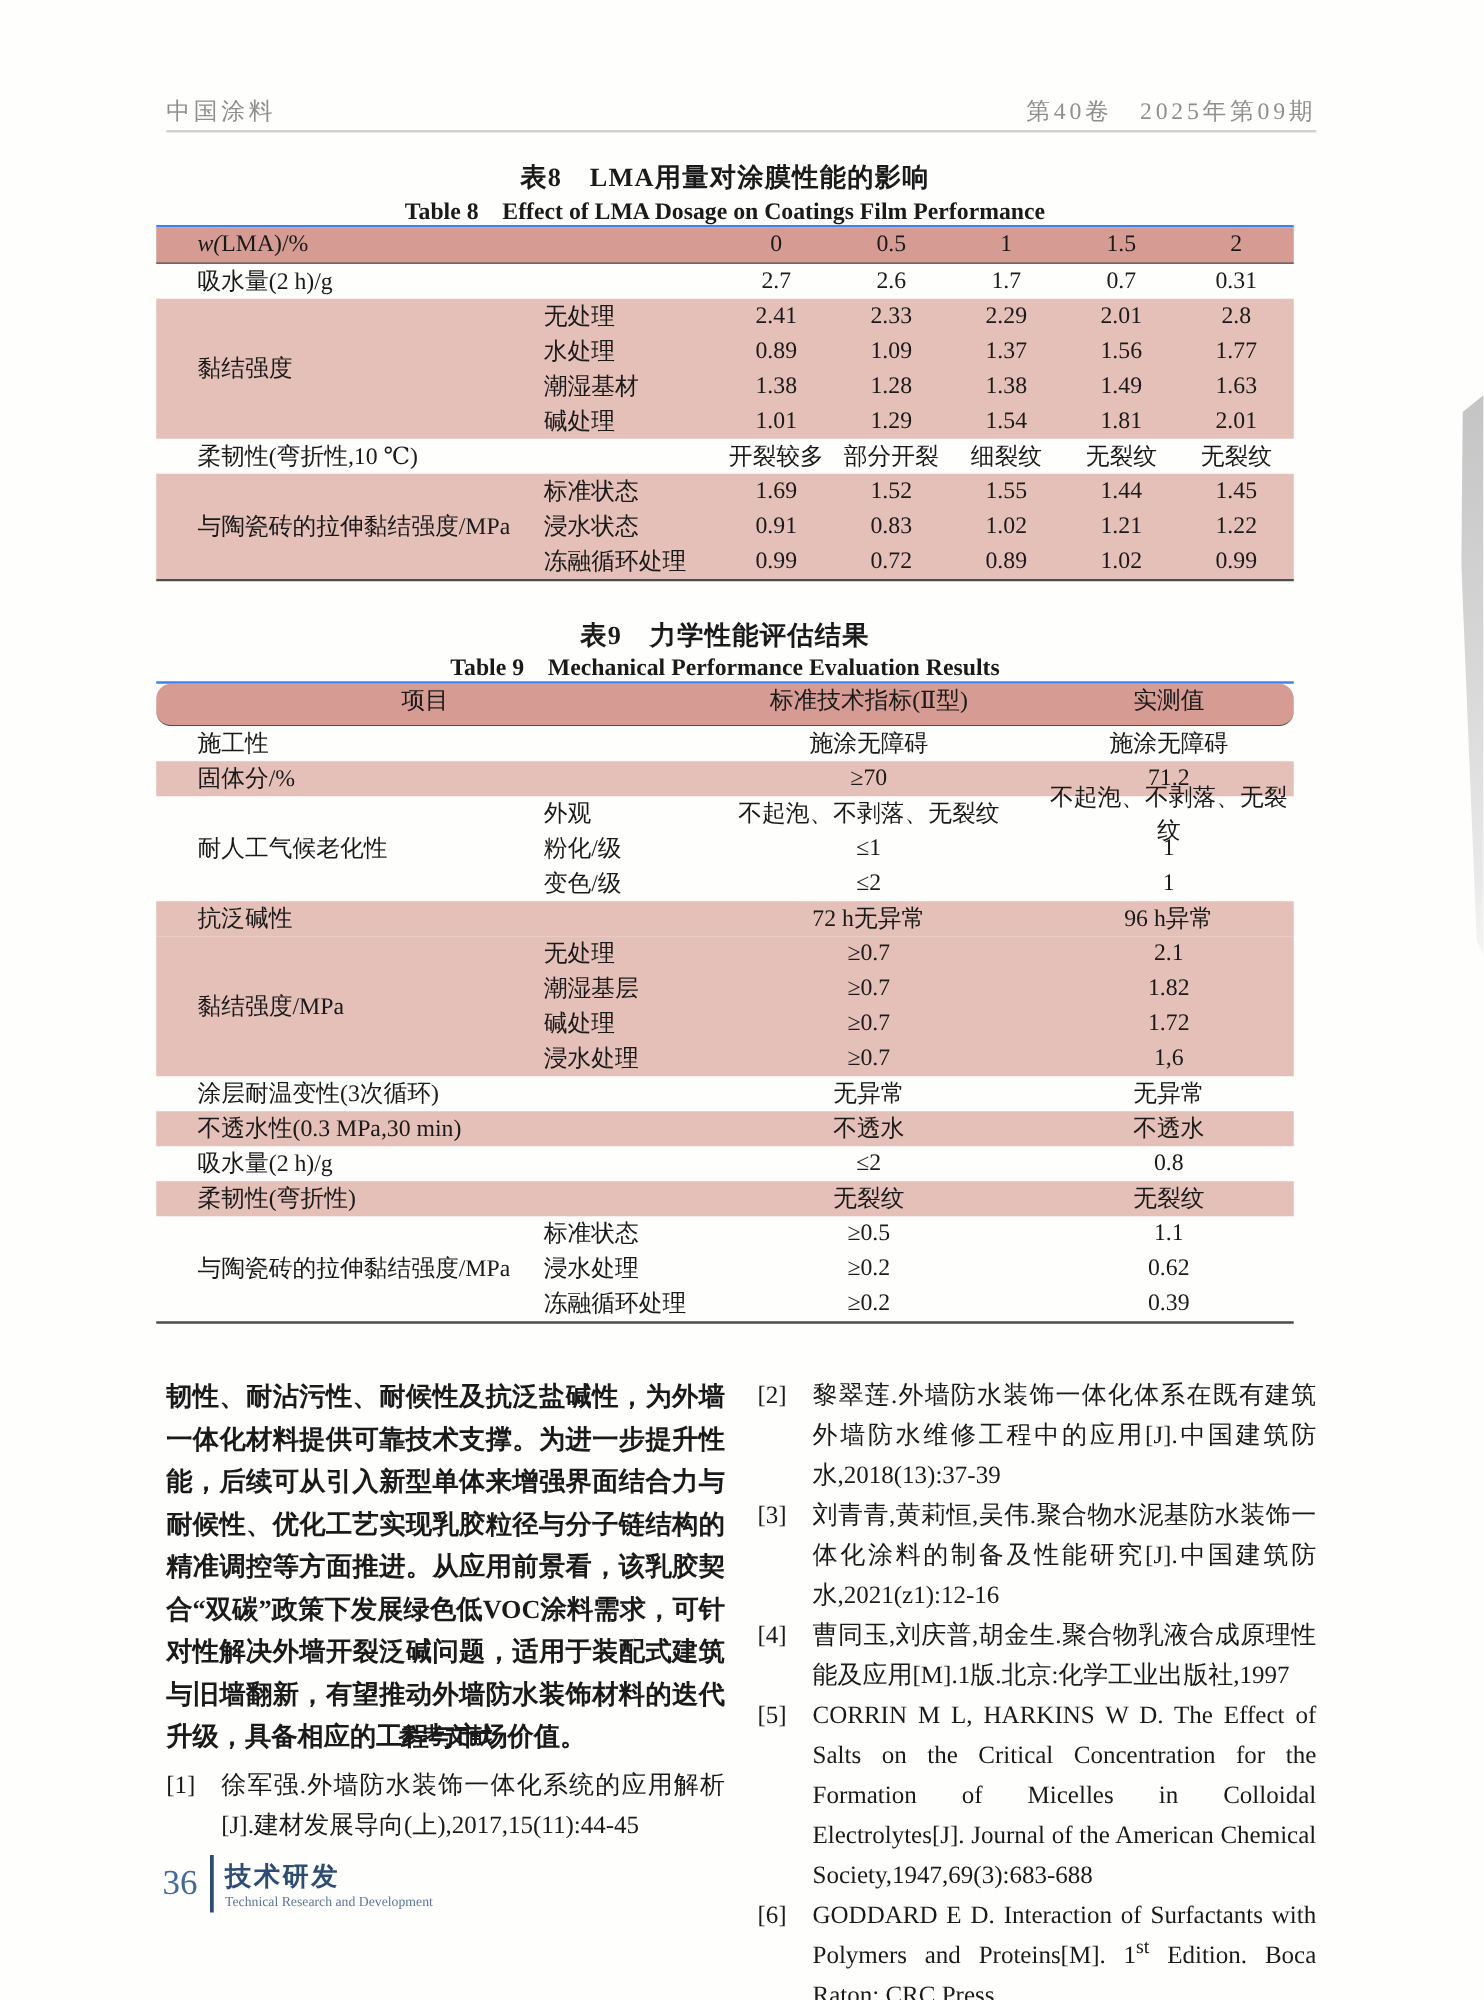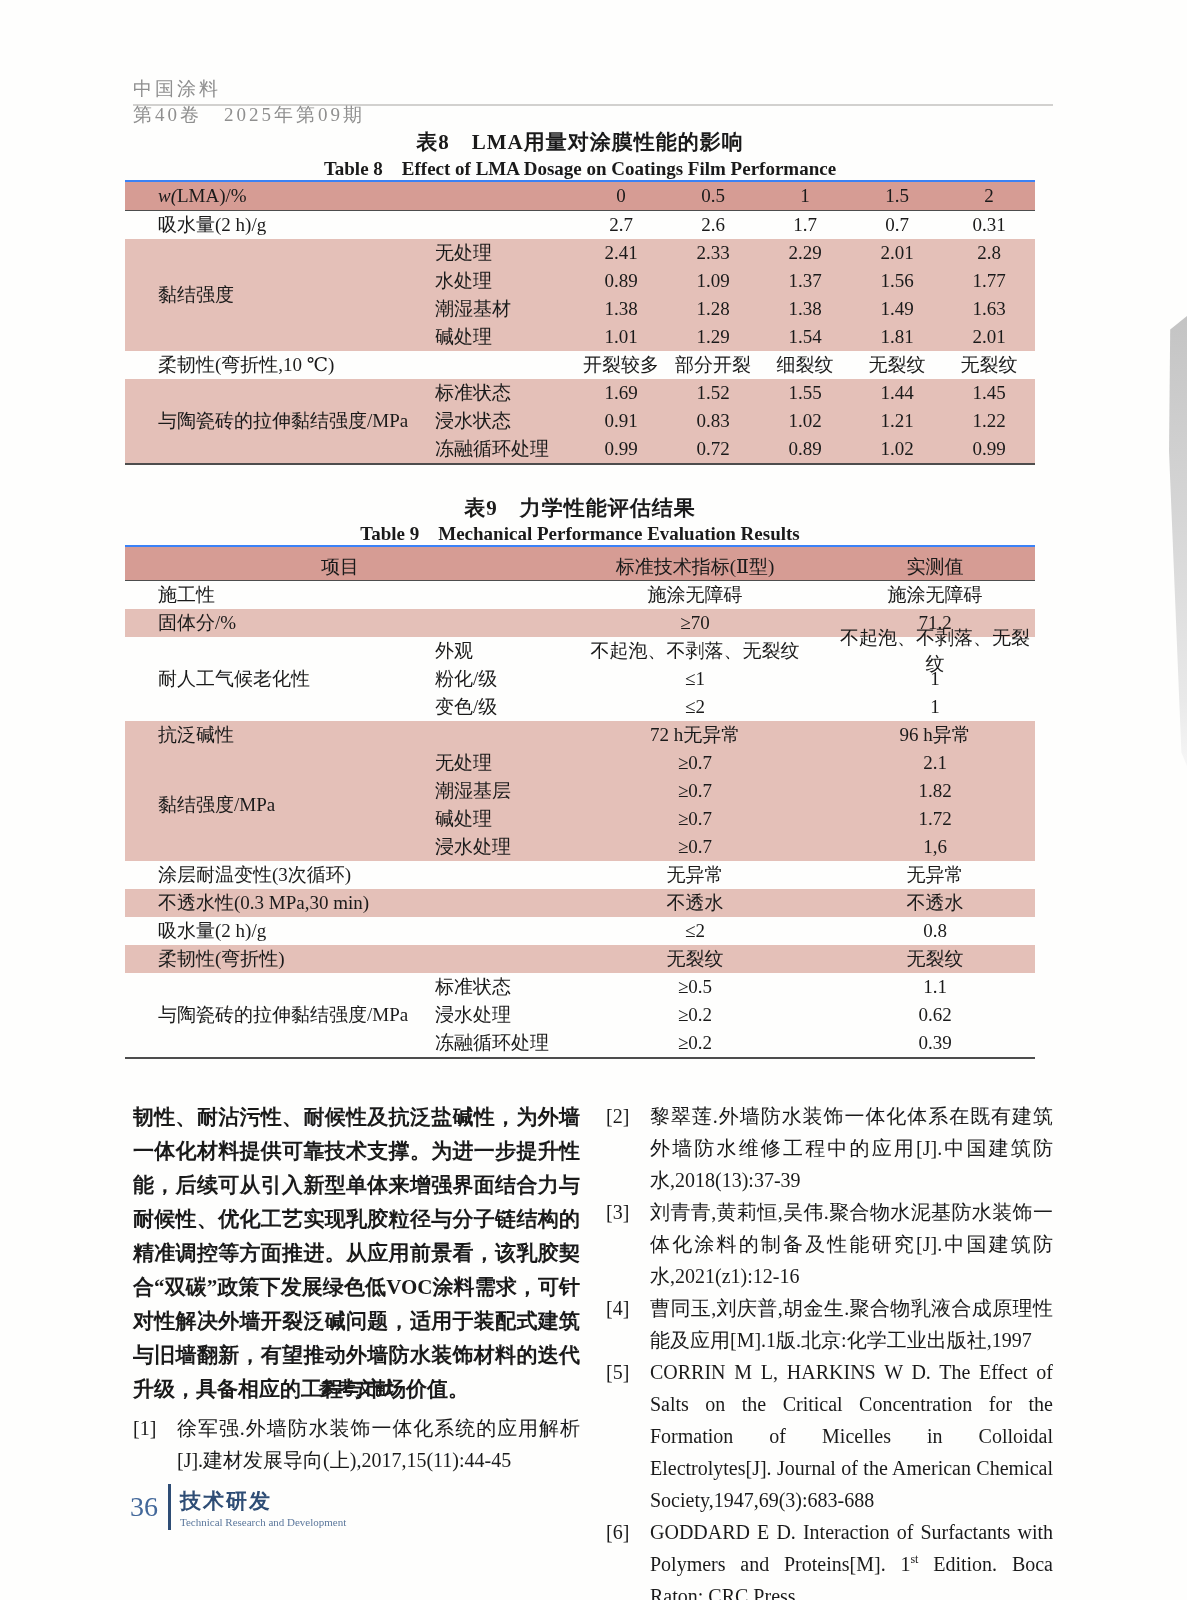--- a/index.html
+++ b/index.html
@@ -5,21 +5,21 @@
   html,body{margin:0;padding:0;}
   body{
     width:1187px;height:1600px;position:relative;background:#fefefd;
     font-family:"Liberation Serif","DejaVu Serif",serif;color:#1a1a1a;
     overflow:hidden;
   }
   
   .page-header{
     position:absolute;left:133px;right:134px;top:76px;height:28px;
     border-bottom:2px solid #d2d1cf;display:flex;justify-content:space-between;
-    align-items:flex-start;color:#8f8f8f;font-size:19px;letter-spacing:3px;flex-direction:column;
+    align-items:flex-start;color:#8f8f8f;font-size:19px;letter-spacing:3px;
   }
   
   .cap{position:absolute;left:125px;width:910px;text-align:center;}
   .cap-zh{font-weight:bold;font-size:21px;letter-spacing:1px;}
   .cap-en{font-weight:bold;font-size:19px;font-family:"Liberation Serif","DejaVu Serif",serif;}
   .t8capzh{top:128px;} .t8capen{top:156px;}
   .t9capzh{top:494px;} .t9capen{top:521px;}
   
   .dtable{
     position:absolute;left:125px;width:910px;font-size:19px;
@@ -33,21 +33,21 @@
   .t8-head-label{width:450px;padding-left:33px;box-sizing:border-box;}
   .t8-head-label::first-letter{font-style:italic;}
   .t8-val{width:92px;text-align:center;}
   .t8-group{display:flex;}
   .t8-group-label{width:310px;padding-left:33px;box-sizing:border-box;display:flex;align-items:center;}
   .t8-lines{flex:1;display:flex;flex-direction:column;}
   .t8-line{display:flex;height:28px;align-items:center;}
   .t8-sub{width:140px;}
   
   .table9{top:545px;}
-  .t9-head{display:flex;height:33px;align-items:flex-end;border-bottom:1px solid #4d4d4d;}
+  .t9-head{display:flex;height:33px;align-items:flex-start;border-bottom:1px solid #4d4d4d;border-radius:12px;}
   .t9-head-item{width:430px;text-align:center;}
   .t9-std{width:280px;text-align:center;}
   .t9-meas{width:200px;text-align:center;}
   .t9-group{display:flex;}
   .t9-group-label{width:310px;padding-left:33px;box-sizing:border-box;display:flex;align-items:center;}
   .t9-lines{flex:1;display:flex;flex-direction:column;}
   .t9-line{display:flex;height:28px;align-items:center;}
   .t9-sub{width:120px;}
   
   .body-left{
@@ -55,21 +55,21 @@
     font-size:21px;line-height:34px;text-align:justify;text-justify:inter-ideograph;font-weight:bold;
   }
   .ref-heading{
     position:absolute;left:133px;top:1376px;width:447px;text-align:center;
     font-weight:bold;font-size:18px;letter-spacing:1px;
   }
   .refs-left{position:absolute;left:133px;top:1412px;width:447px;}
   .refs-right{position:absolute;left:606px;top:1100px;width:447px;}
   .ref{position:relative;padding-left:44px;font-size:20px;line-height:32px;text-align:justify;box-sizing:border-box;}
   .ref-marker{position:absolute;left:0;top:0;}
-  .ref sup{font-size:12px;line-height:0;}
+  .ref sup{font-size:16px;line-height:0;}
   
   .footer{position:absolute;left:130px;top:1484px;display:flex;align-items:flex-end;}
   .footer-page{font-size:28px;color:#43689a;margin-right:10px;line-height:46px;}
   .footer-bar{width:3px;height:46px;background:#2e4d75;margin-right:9px;}
   .footer-col{display:flex;flex-direction:column;}
   .footer-zh{font-weight:bold;font-size:21px;color:#2e4d75;letter-spacing:2px;line-height:26px;}
   .footer-en{font-size:11px;color:#5b779c;line-height:16px;}
   
   .page-edge{
     position:absolute;right:0;top:316px;width:40px;height:450px;

